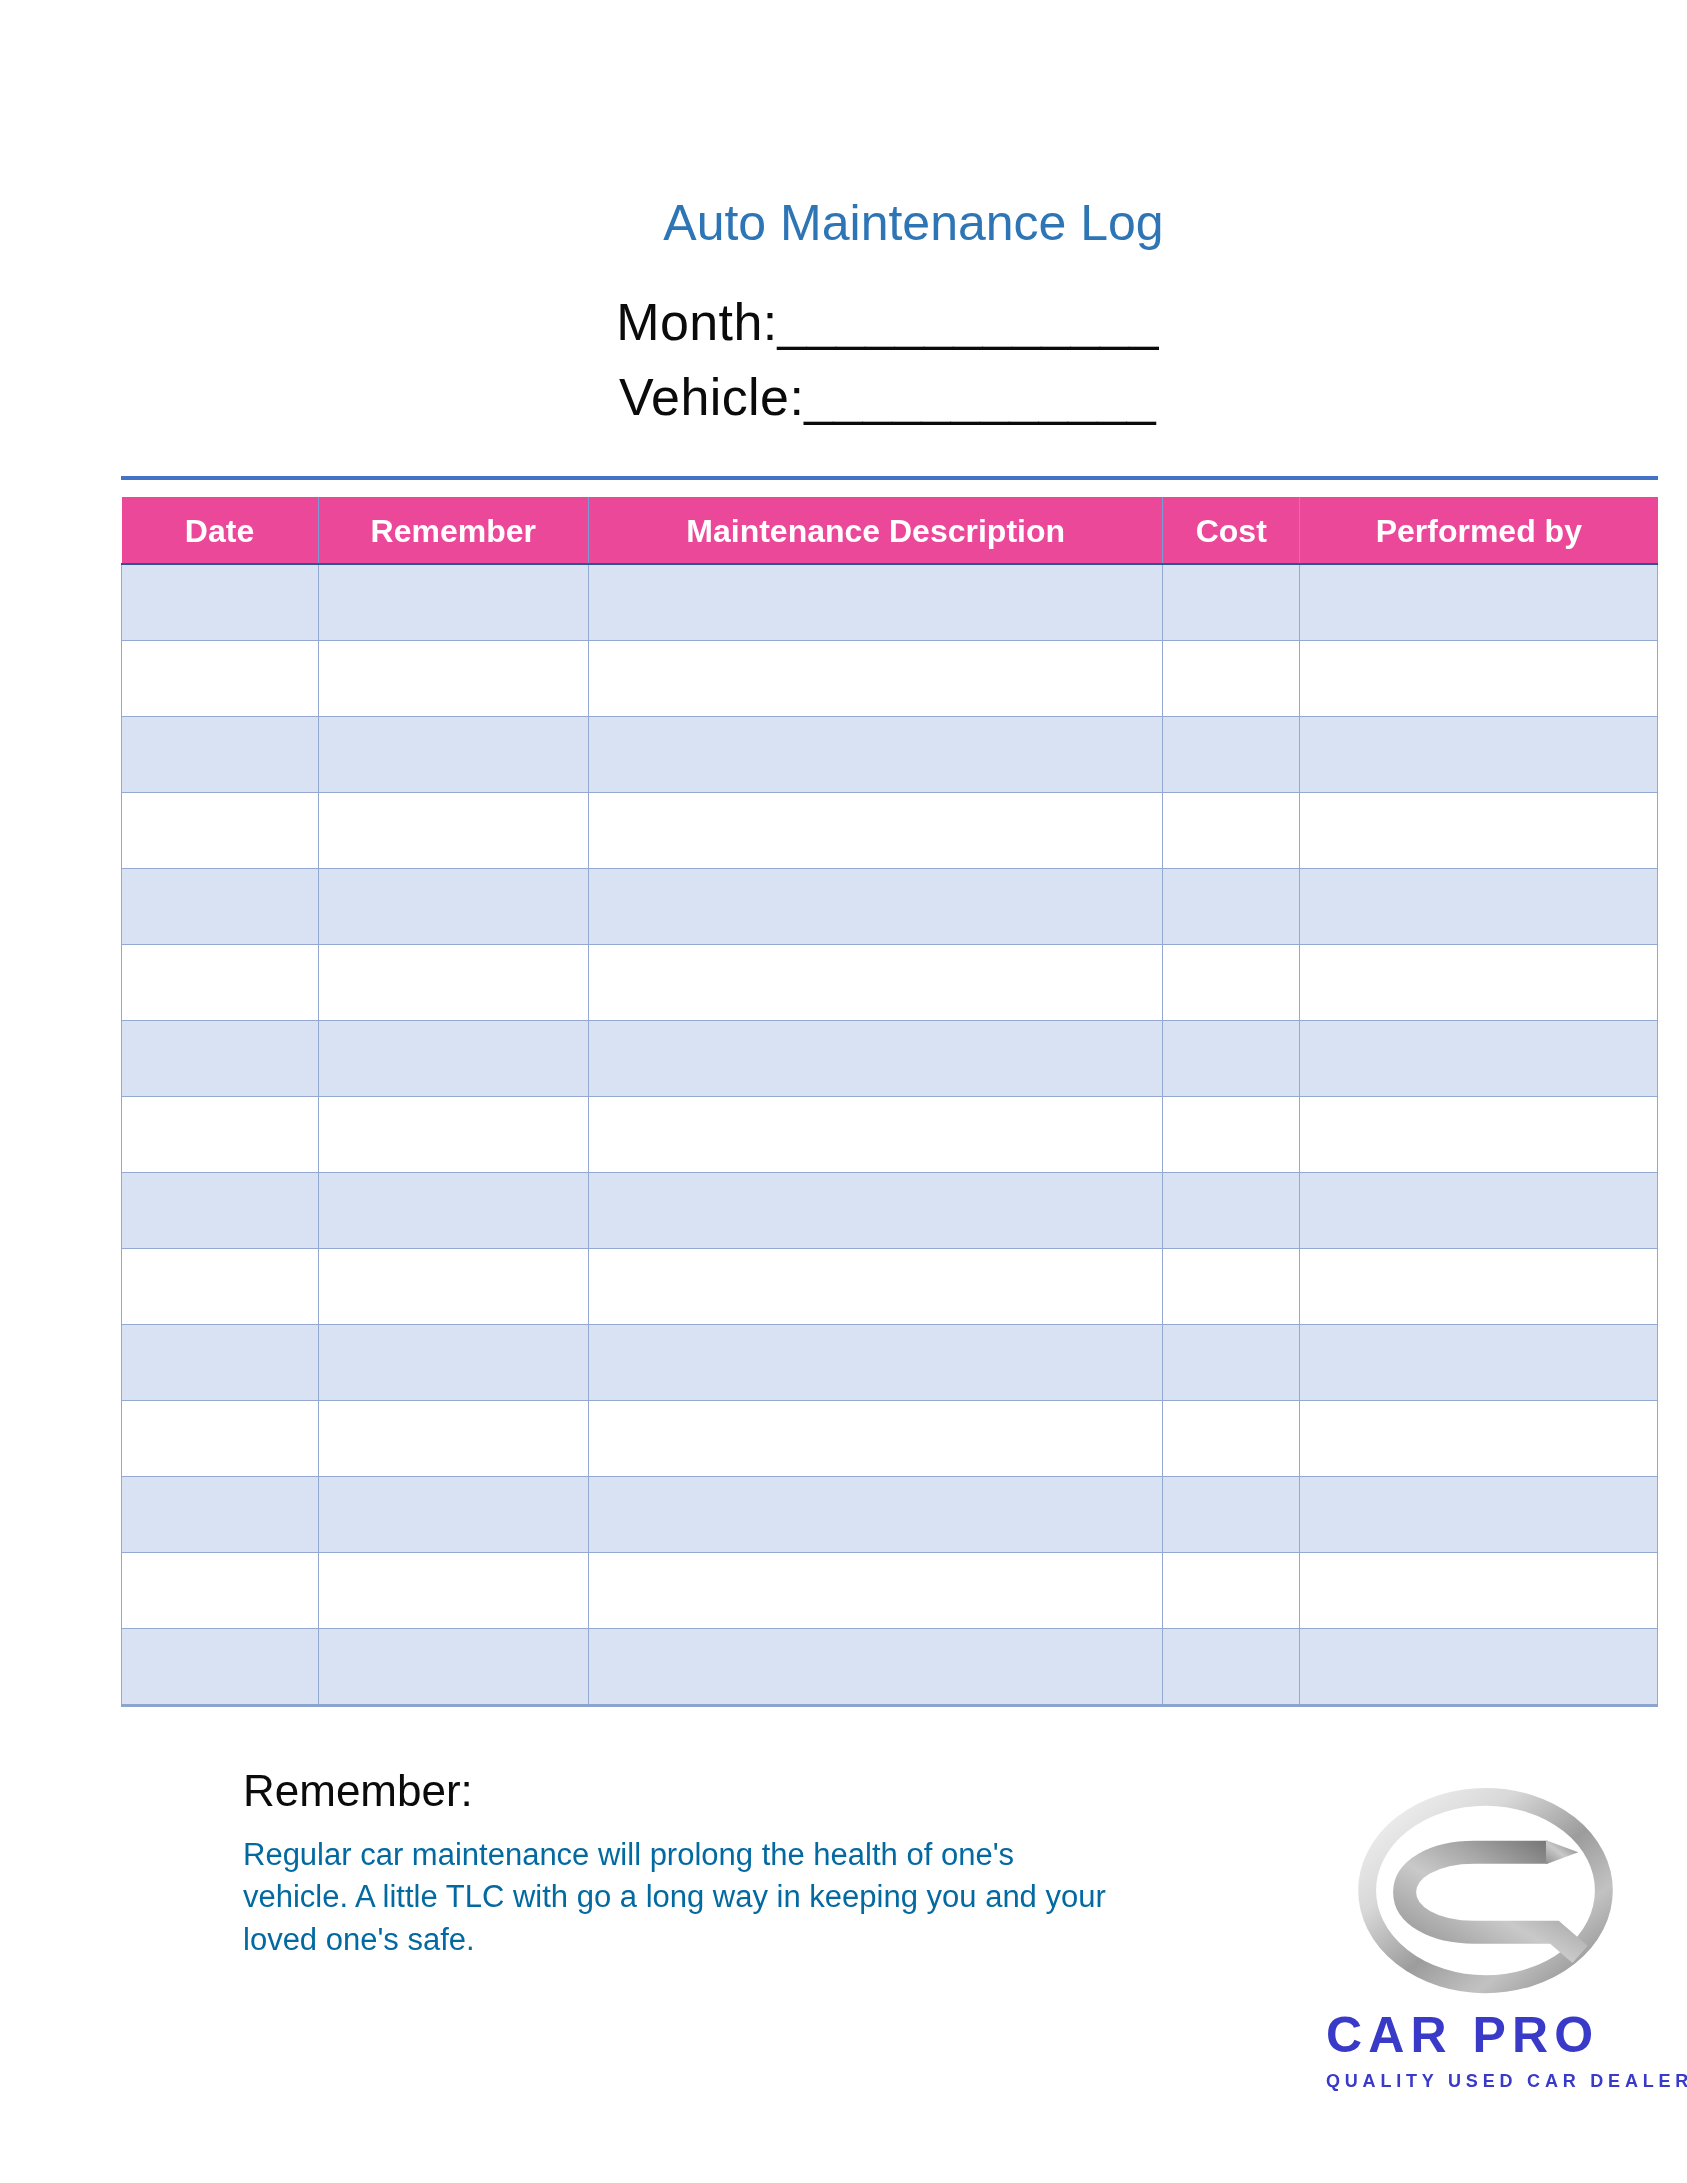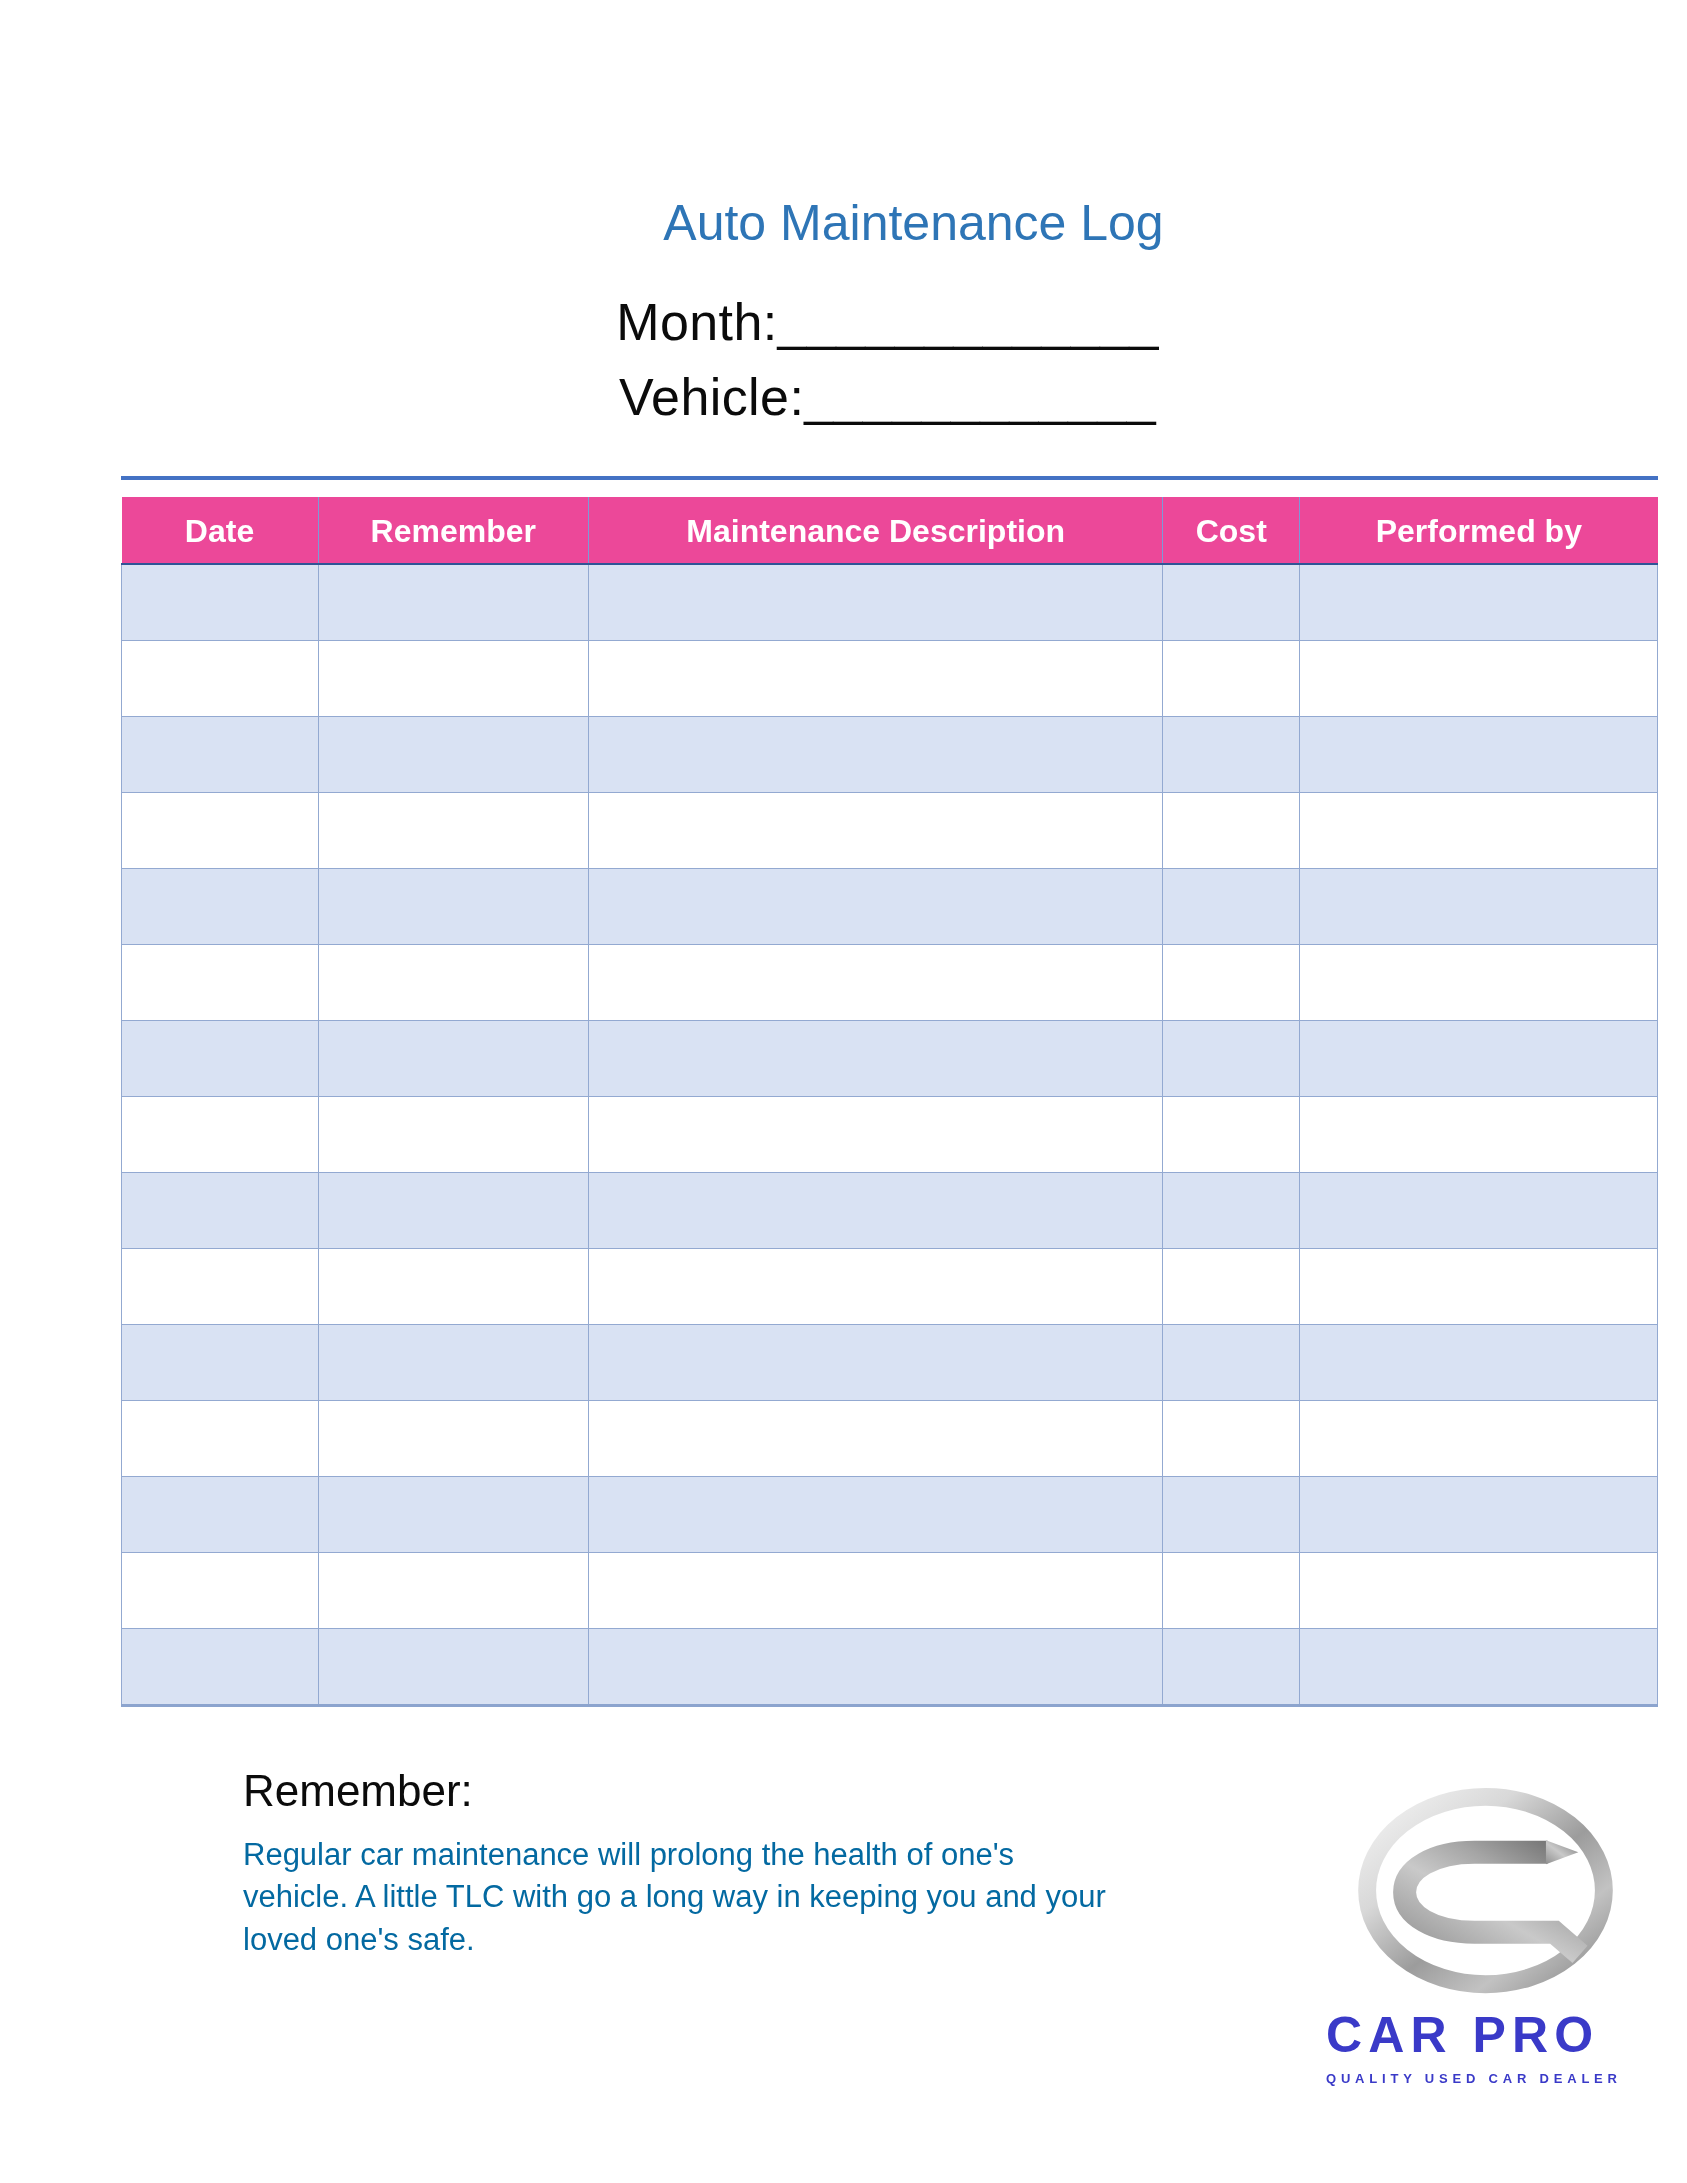--- a/index.html
+++ b/index.html
@@ -83,21 +83,21 @@
   .logo-emblem { display:block; margin:0 auto; }
   .logo-name {
     margin-top:-3.5px;
     font-size:50px; font-weight:bold;
     letter-spacing:6.1px;
     color:#3A3AC8;
     white-space:nowrap;
   }
   .logo-tagline {
     margin-top:7px;
-    font-size:13px; font-weight:bold;
+    font-size:18px; font-weight:bold;
     letter-spacing:4.8px;
     color:#3A3AC8;
     white-space:nowrap;
   }
 </style>
 </head>
 <body>
 
 <div class="page">
 

